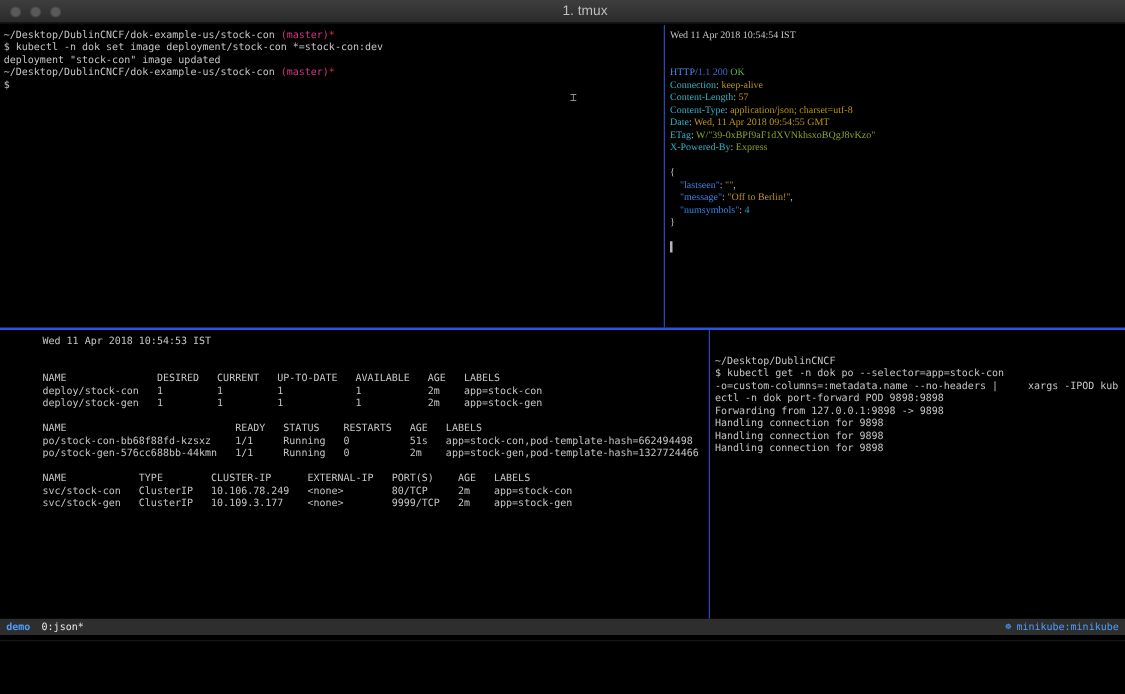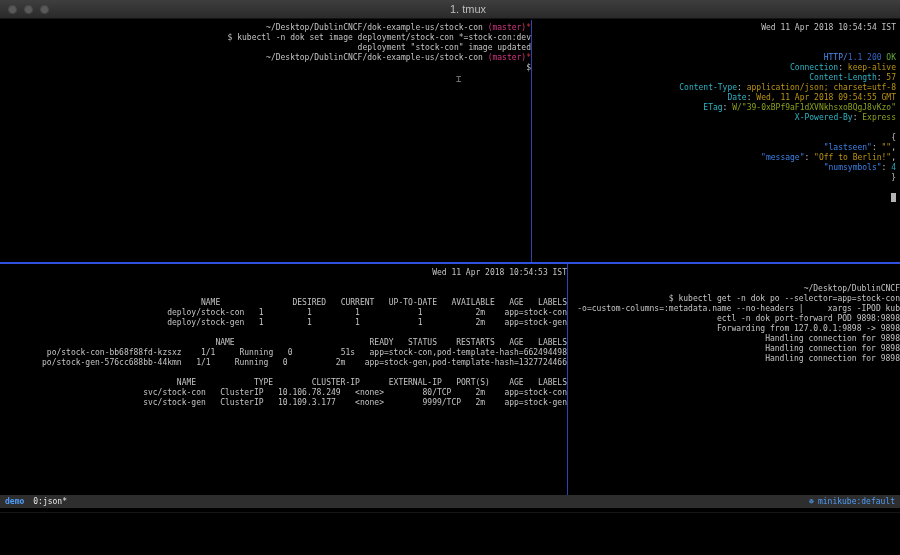--- a/index.html
+++ b/index.html
@@ -12,38 +12,38 @@
   .title-bar { position: absolute; top: 0; left: 0; right: 0; height: 19px;
                background: linear-gradient(#3e3e3e, #2a2a2a); border-bottom: 1px solid #141414; padding-left: 36px; }
   .traffic-lights { position: absolute; left: 8px; top: 5px; display: flex; gap: 7px; }
   .light { width: 9px; height: 9px; border-radius: 50%; background: #5a5a5a; border: 1px solid #474747; }
   .title { text-align: center; line-height: 19px; font-family: "Liberation Sans", sans-serif;
            font-size: 11px; color: #bdbdbd; }
 
   
   .content { position: absolute; top: 20px; left: 0; right: 0; height: 488px; background: #000; }
   .pane { position: absolute; font-size: 8px; line-height: 10px; color: #c4c4c4;
-          white-space: pre; overflow: hidden; text-align: right; }
+          white-space: pre; overflow: hidden; }
   .line { white-space: pre; height: 10px; }
 
   .pane-tl { left: 0;   top: 0;   width: 531px; height: 242px; padding: 3px 0 0 3px; }
-  .pane-tr { left: 532px; top: 0; right: 4px;     height: 242px; padding: 3px 0 0 4px; }
+  .pane-tr { left: 532px; top: 0; right: 4px;     height: 242px; padding: 3px 0 0 4px; font-family: Liberation Serif, serif; }
   .pane-bl { left: 0;   top: 244px; width: 567px; height: 195px; padding: 4px 0 0 34px; }
   .pane-br { left: 568px; top: 244px; right: 0;   height: 231px; padding: 20px 0 0 4px; }
 
   .hdivider { position: absolute; left: 0; right: 0; top: 242px; height: 2px; background: #3050e0; }
   .vdivider { position: absolute; width: 1px; background: #2c44b4; }
   .vdiv-top { left: 531px; top: 0; height: 242px; }
   .vdiv-bottom { left: 567px; top: 244px; height: 231px; }
 
   
   .c-fg      { color: #c4c4c4; }
   .c-magenta { color: #d33682; }
   .c-red     { color: #dc322f; }
-  .c-hblue   { color: #4d8af0; margin-left: 12px; }
+  .c-hblue   { color: #4d8af0; }
   .c-hblue2  { color: #3566c8; }
   .c-hgreen  { color: #64a83c; }
   .c-hkey    { color: #2fb2c4; }
   .c-hval    { color: #bb9410; }
   .c-hvalg   { color: #8aa01e; }
   .c-jkey    { color: #3b82e8; }
   .c-jstr    { color: #bb9410; }
   .c-jnum    { color: #2aa1b8; }
   .c-cursor  { background: #b4b4b4; color: #b4b4b4; }
 
@@ -96,19 +96,19 @@
     <span class="mouse-cursor">⌶</span>
   </div>
 
   <div class="status-bar">
     <div class="sb-left">
       <span class="sb-session">demo</span>
       <span class="sb-window">0:json*</span>
     </div>
     <div class="sb-right">
       <span class="kube-icon">☸</span>
-      <span class="kube-text">minikube:default</span>
+      <span class="kube-text">minikube:minikube</span>
     </div>
   </div>
 
   <div class="window-bottom"></div>
 
 </div>
 
 </body></html>

